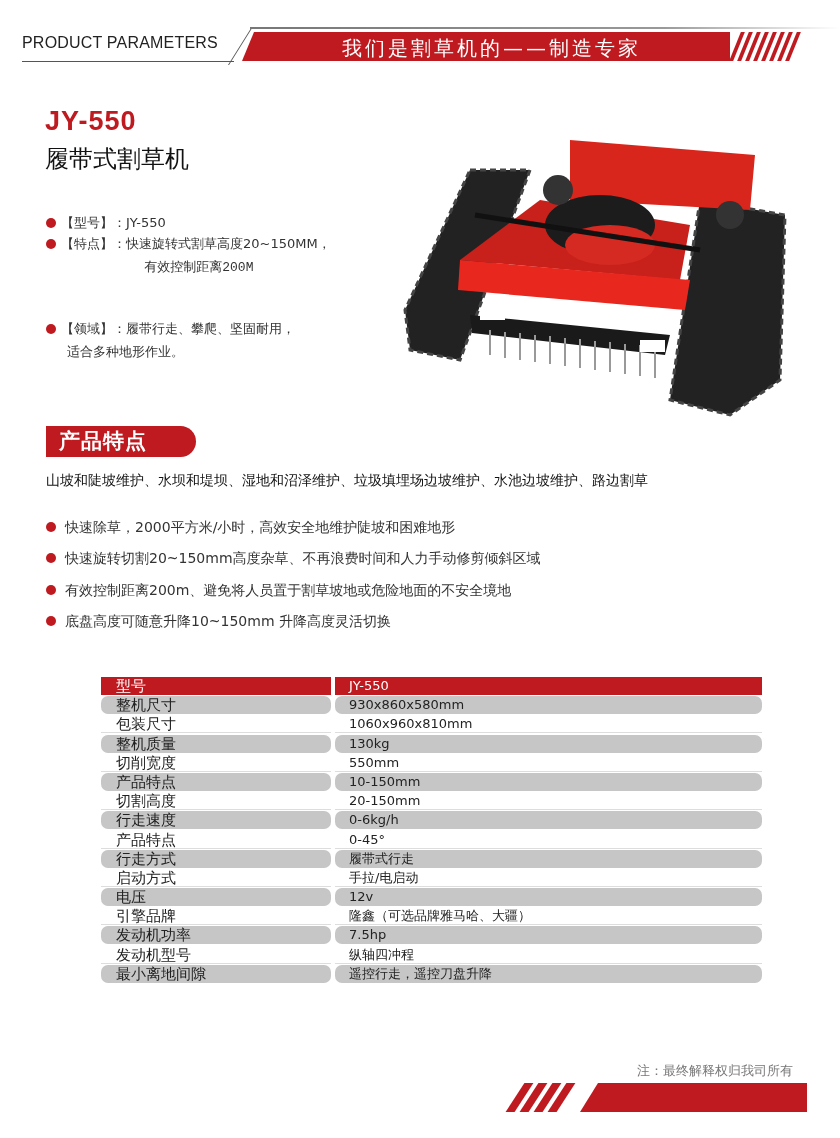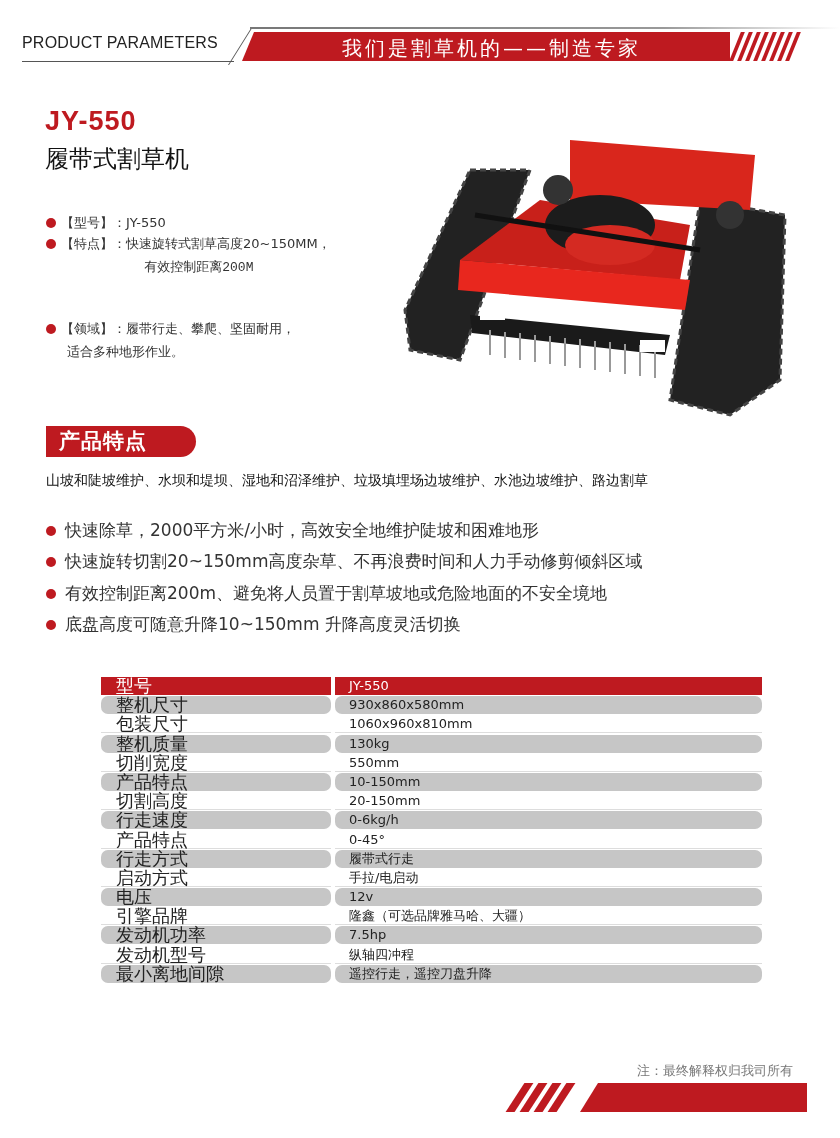--- a/index.html
+++ b/index.html
@@ -22,26 +22,26 @@
   .bullet-dot { width:10px; height:10px; border-radius:50%; background:#be1a20; display:inline-block; }
   .info { left:46px; font-size:13px; color:#333; line-height:24px; }
   .info .dot { position:absolute; left:0; top:7px; }
   .info .txt { margin-left:15px; }
   .info .cont { margin-left:21px; display:block;font-family:Liberation Mono, monospace; }
   
   .mower { left:400px; top:130px; width:400px; height:290px; }
   
   .sec-tag { left:46px; top:426px; width:150px; height:31px; background:#be1a20; border-radius:0 16px 16px 0; color:#fff; font-size:21px; font-weight:bold; padding-left:13px; line-height:31px; letter-spacing:1px; }
   .sec-desc { left:46px; top:472px; font-size:14px; color:#111; }
-  .feat { left:46px; font-size:17px; color:#333; }
+  .feat { left:46px; font-size:14px; color:#333; }
   .feat .dot { position:relative; top:0px; margin-right:9px; }
   
   .tbl { left:101px; top:677px; width:661px; }
   .row { position:relative; height:19.2px; display:flex; }
-  .cell-l { width:230px; height:18px; font-size:18px; line-height:18px; padding-left:15px; color:#222; }
+  .cell-l { width:230px; height:18px; font-size:15px; line-height:18px; padding-left:15px; color:#222; }
   .cell-r { margin-left:4px; width:427px; height:18px; font-size:13px; line-height:18px; padding-left:14px; color:#222; }
   .row.gray .cell-l, .row.gray .cell-r { background:#c6c6c6;border-radius:7px; }
   .row.head .cell-l, .row.head .cell-r { background:#be1a20; color:#fff; }
   .row.white .cell-l, .row.white .cell-r { border-bottom:1px solid #ddd; }
   
   .note { left:637px; top:1062px; font-size:13px; color:#777; }
   .ftr-stripes { left:515px; top:1083px; height:29px; gap:5px; }
   .ftr-stripes span { width:9px; transform:skewX(-33deg); }
   .ftr-bar { left:580px; top:1083px; width:227px; height:29px; background:#be1a20; clip-path:polygon(18px 0,100% 0,100% 100%,0 100%); }
 </style>

